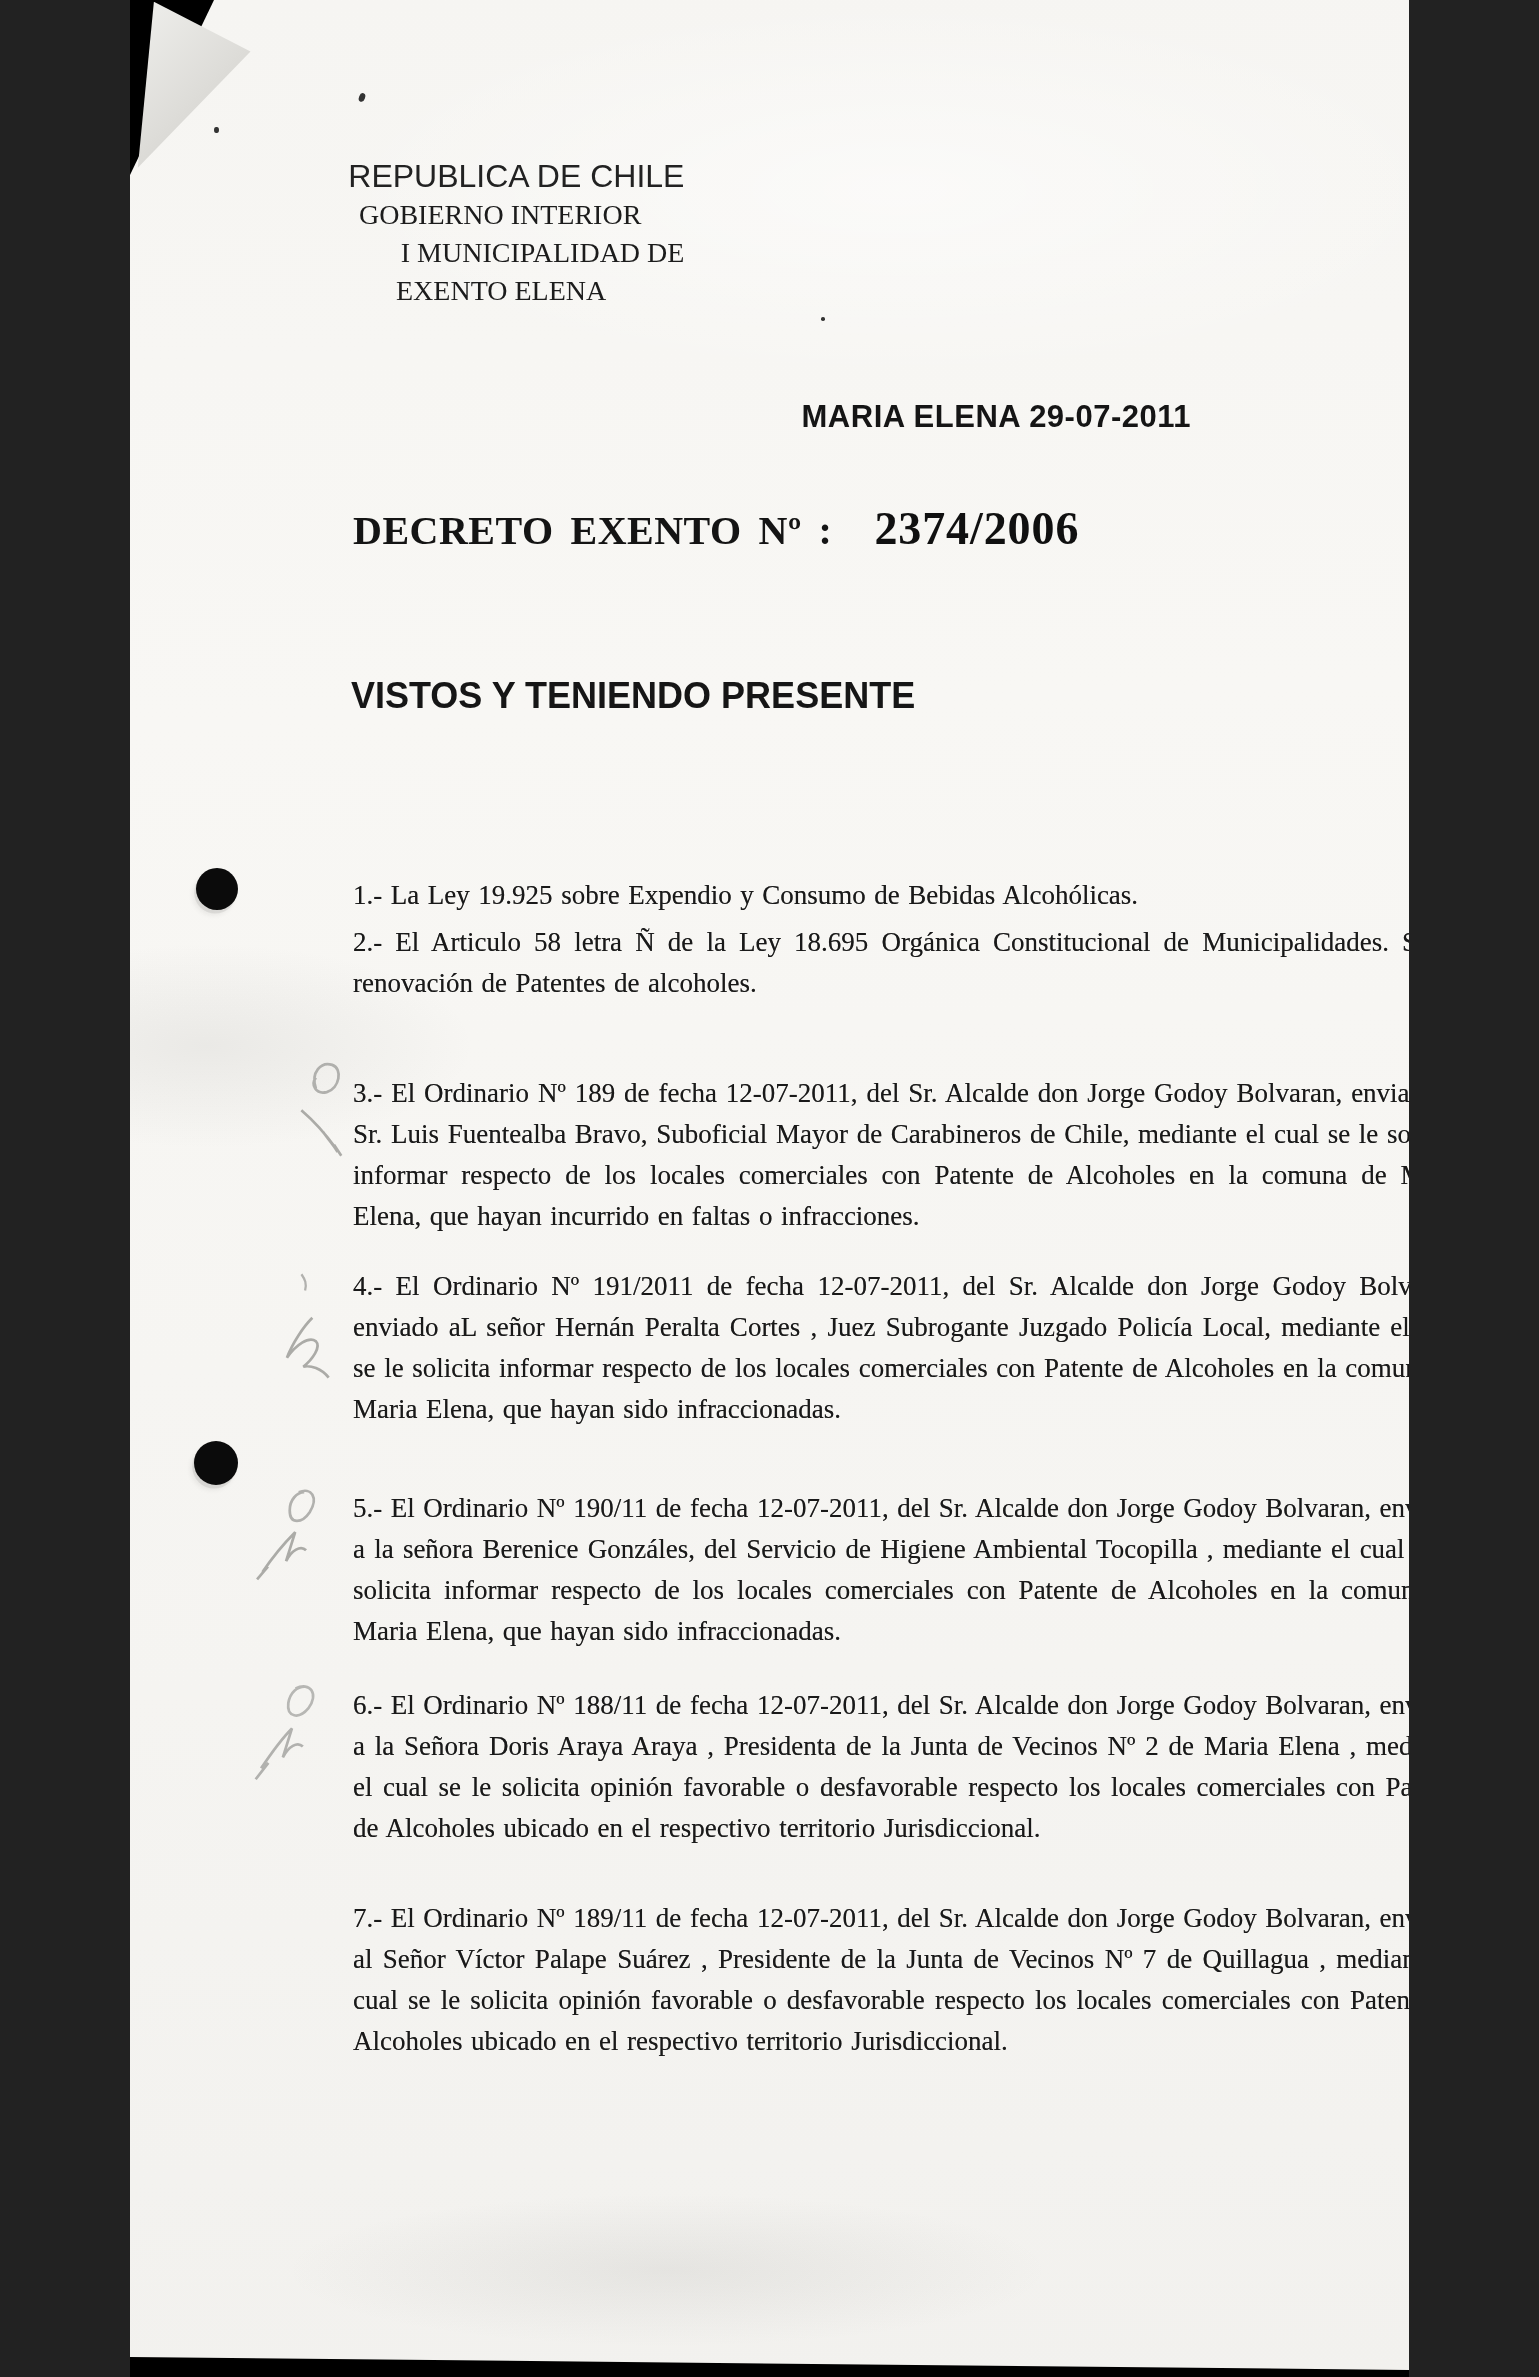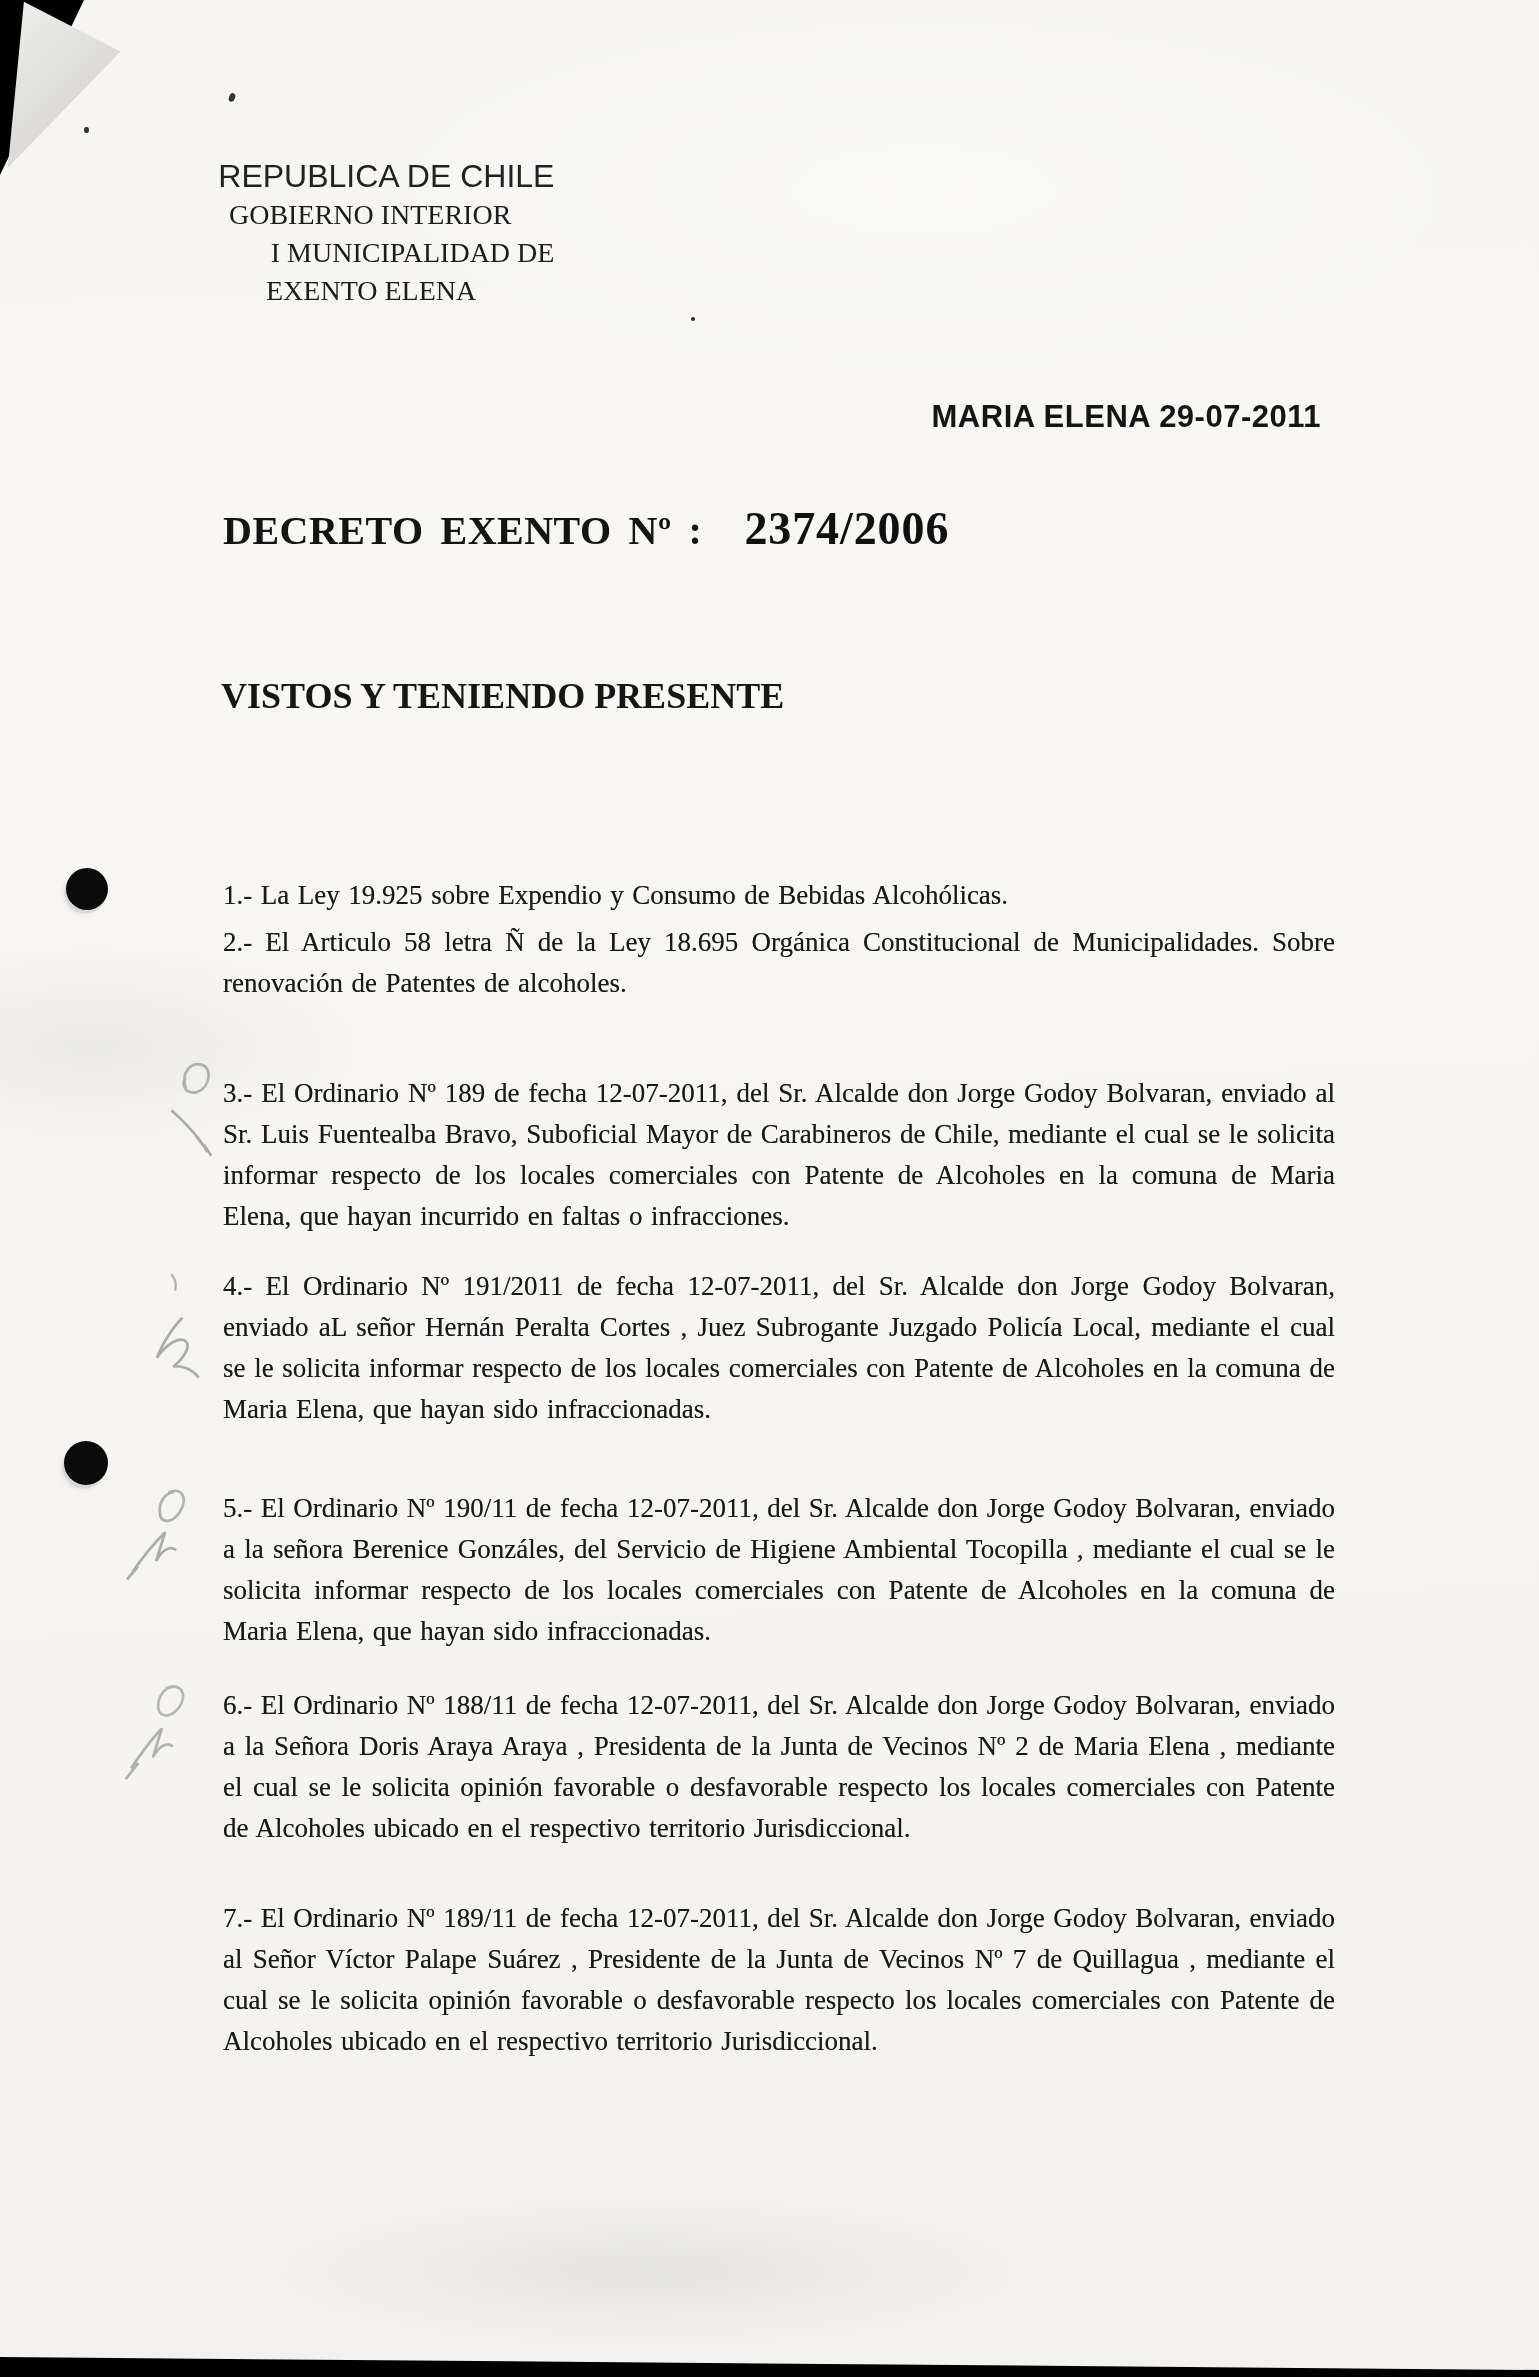--- a/index.html
+++ b/index.html
@@ -1,18 +1,18 @@
 <!DOCTYPE html>
 <html style="font-size:14.6px"><head>
 <meta charset="utf-8">
 <style>
   html,body{margin:0;padding:0;background:#222;}
   #page{
     position:relative;
-    width:1539px;height:2377px;
+    width:1279px;height:2377px;
     margin:0 auto;
     overflow:hidden;
     background:
       radial-gradient(ellipse 382px 146px at 6% 44%, rgba(120,120,115,0.10), transparent 70%),
       radial-gradient(ellipse 546px 109px at 42% 95.5%, rgba(110,110,105,0.10), transparent 70%),
       radial-gradient(ellipse 819px 273px at 60% 8%, rgba(255,255,255,0.5), transparent 70%),
       linear-gradient(178deg, #f6f5f2 0%, #f8f7f4 30%, #f5f4f1 70%, #f2f1ee 100%);
     font-family:"Liberation Serif", serif;
     color:#1c1c1c;
   }
@@ -67,21 +67,21 @@
   }
   .decree-label{
     font-weight:bold;font-size:40px;word-spacing:6.4px;letter-spacing:0.5px;color:#141414;
   }
   .decree-number{
     font-weight:bold;font-size:46px;letter-spacing:0.9px;color:#101010;
   }
 
   .section-heading{
     position:absolute;left:221px;top:675px;
-    font-family:Liberation Serif, serif;font-weight:bold;
+    font-family:Liberation Sans, sans-serif;font-weight:bold;
     font-size:36px;color:#161616;
   }
 
   .body-item{
     position:absolute;left:223px;width:1112px;
     font-size:27px;line-height:41px;
     text-align:justify;word-spacing:1.8px;
     color:#191919;
     text-shadow:0 0 0.5px rgba(20,20,20,0.55);
   }

